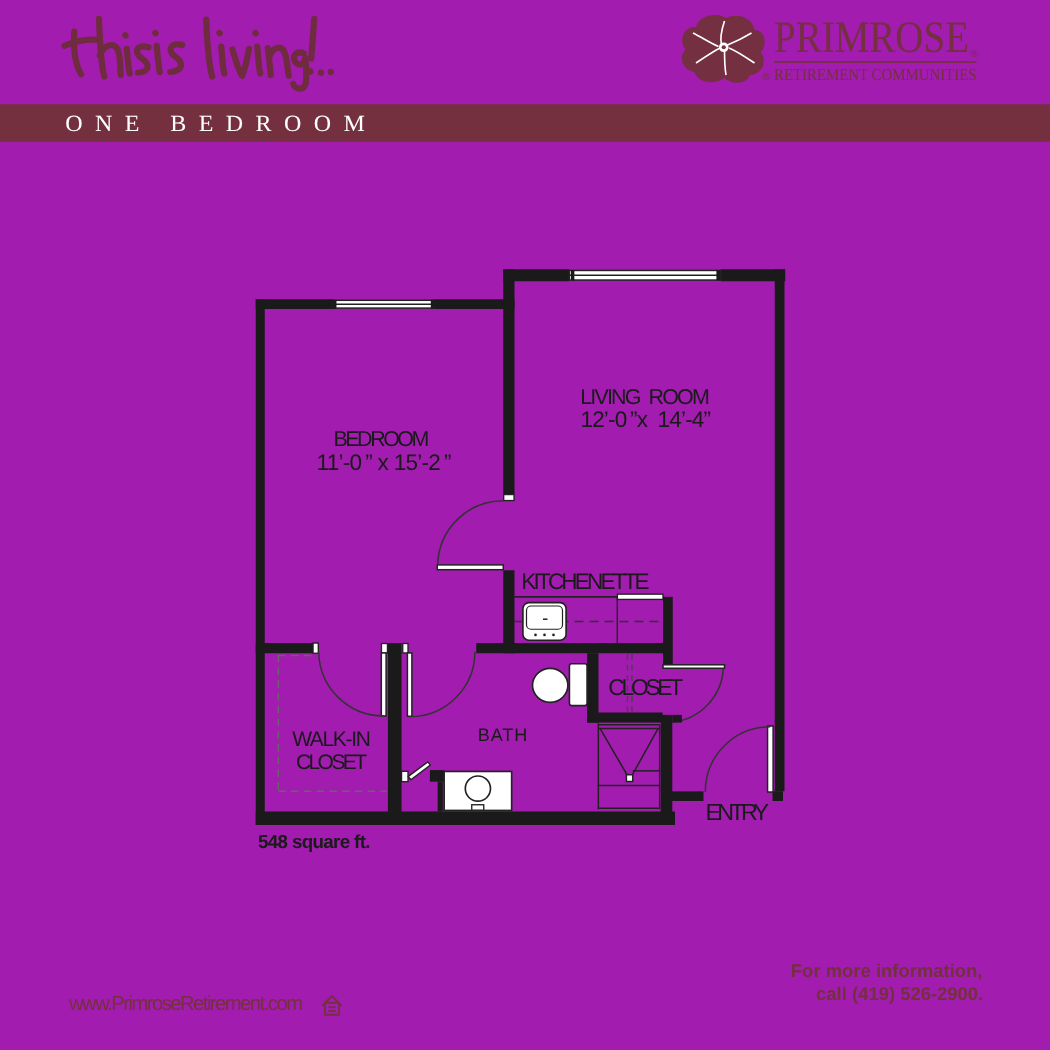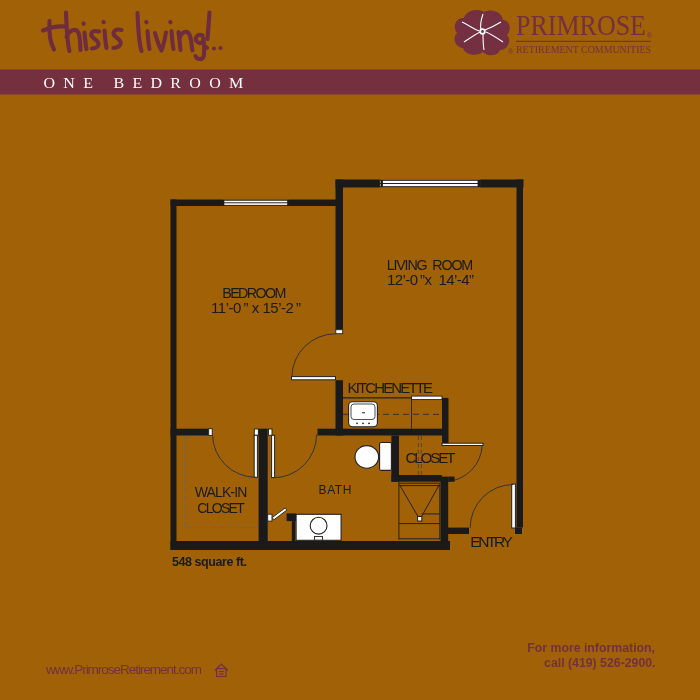--- a/index.html
+++ b/index.html
@@ -1,16 +1,16 @@
 <!DOCTYPE html>
 <html><head>
 <meta charset="utf-8">
 <style>
   html,body{margin:0;padding:0;background:#fff;}
-  #page{position:relative;width:700px;height:700px;background:#a16207;overflow:hidden;}
+  #page{position:relative;width:700px;height:700px;background:#a21caf;overflow:hidden;}
   svg{position:absolute;left:0;top:0;}
   text{font-family:"Liberation Sans",sans-serif;}
   .serif{font-family:"Liberation Serif",serif;}
 </style>
 </head>
 <body>
 <div id="page">
 <svg width="700" height="700" viewBox="0 0 700 700">
 
   <g stroke="#6e2c3e" stroke-width="4.1" fill="none" stroke-linecap="round" stroke-linejoin="round">

